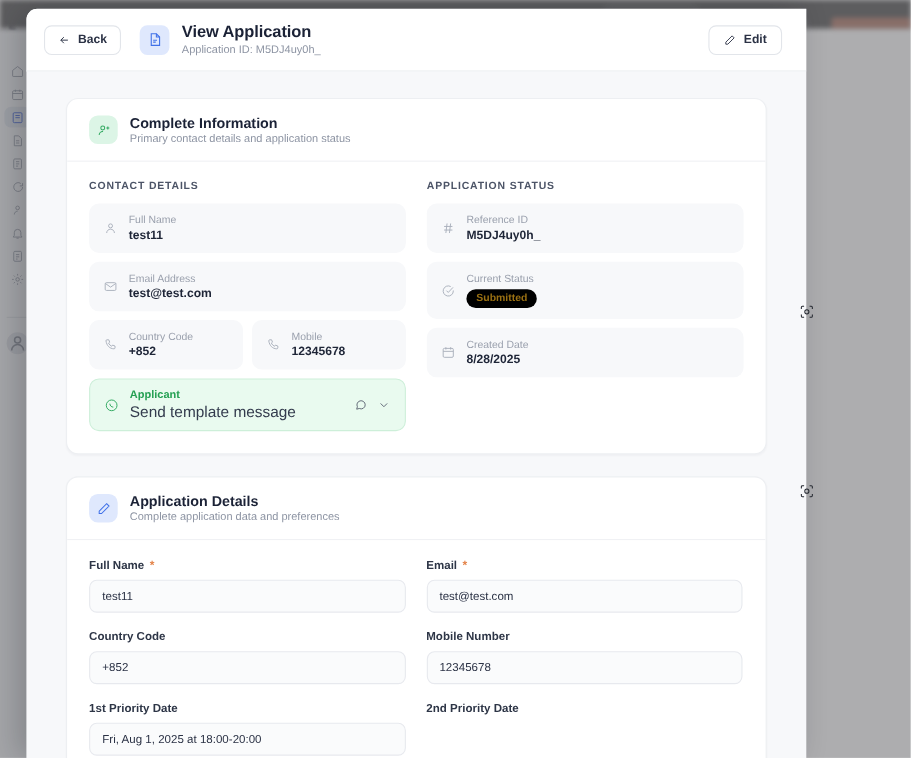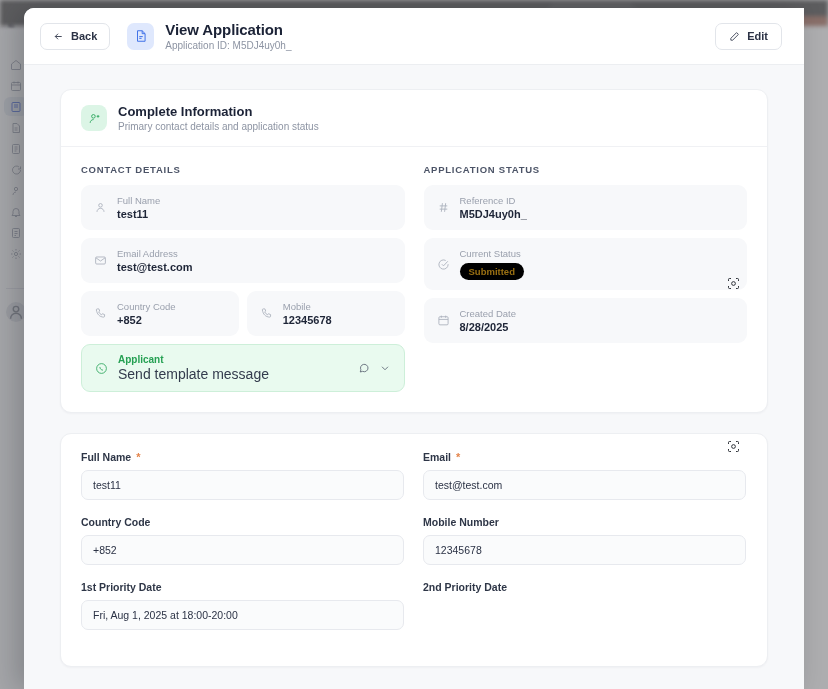--- a/index.html
+++ b/index.html
@@ -84,21 +84,21 @@
 
   
   .scrim {
     position: absolute; left: 0; top: 0; width: 828px; height: 689px;
     background: rgba(40,40,44,0.38);
   }
 
   
   .panel {
     position: absolute; left: 24px; top: 8px;
-    width: 780px; height: 681px;
+    width: 709px; height: 681px;
     background: #f7f8fa;
     border-top-left-radius: 10px;
     overflow: hidden;
     box-shadow: -8px 0 26px rgba(20,22,30,0.22);
   }
 
   
   .pg-header {
     position: relative; height: 57px; background: #ffffff;
     border-bottom: 1px solid #eceef1;
@@ -486,20 +486,31 @@
                   <span class="info-val" style="display:block">8/28/2025</span>
                 </span>
               </div>
             </div>
 
           </div>
         </div>
       </div>
 
       <div class="card">
+        <div class="card-head">
+          <div class="card-head-ico blue">
+            <svg viewBox="0 0 24 24">
+                <path d="M16.5 3.5l4 4L8 20H4v-4z"></path>
+              </svg>
+          </div>
+          <div>
+            <div class="card-head-title">Application Details</div>
+            <div class="card-head-sub">Complete application data and preferences</div>
+          </div>
+        </div>
 
         <div class="card-body">
           <div class="form-grid">
 
             <div class="field">
               <div class="f-label">
                   <span>Full Name</span>
                   <span class="req">*</span>
                 </div>
               <div class="f-input">test11</div>

